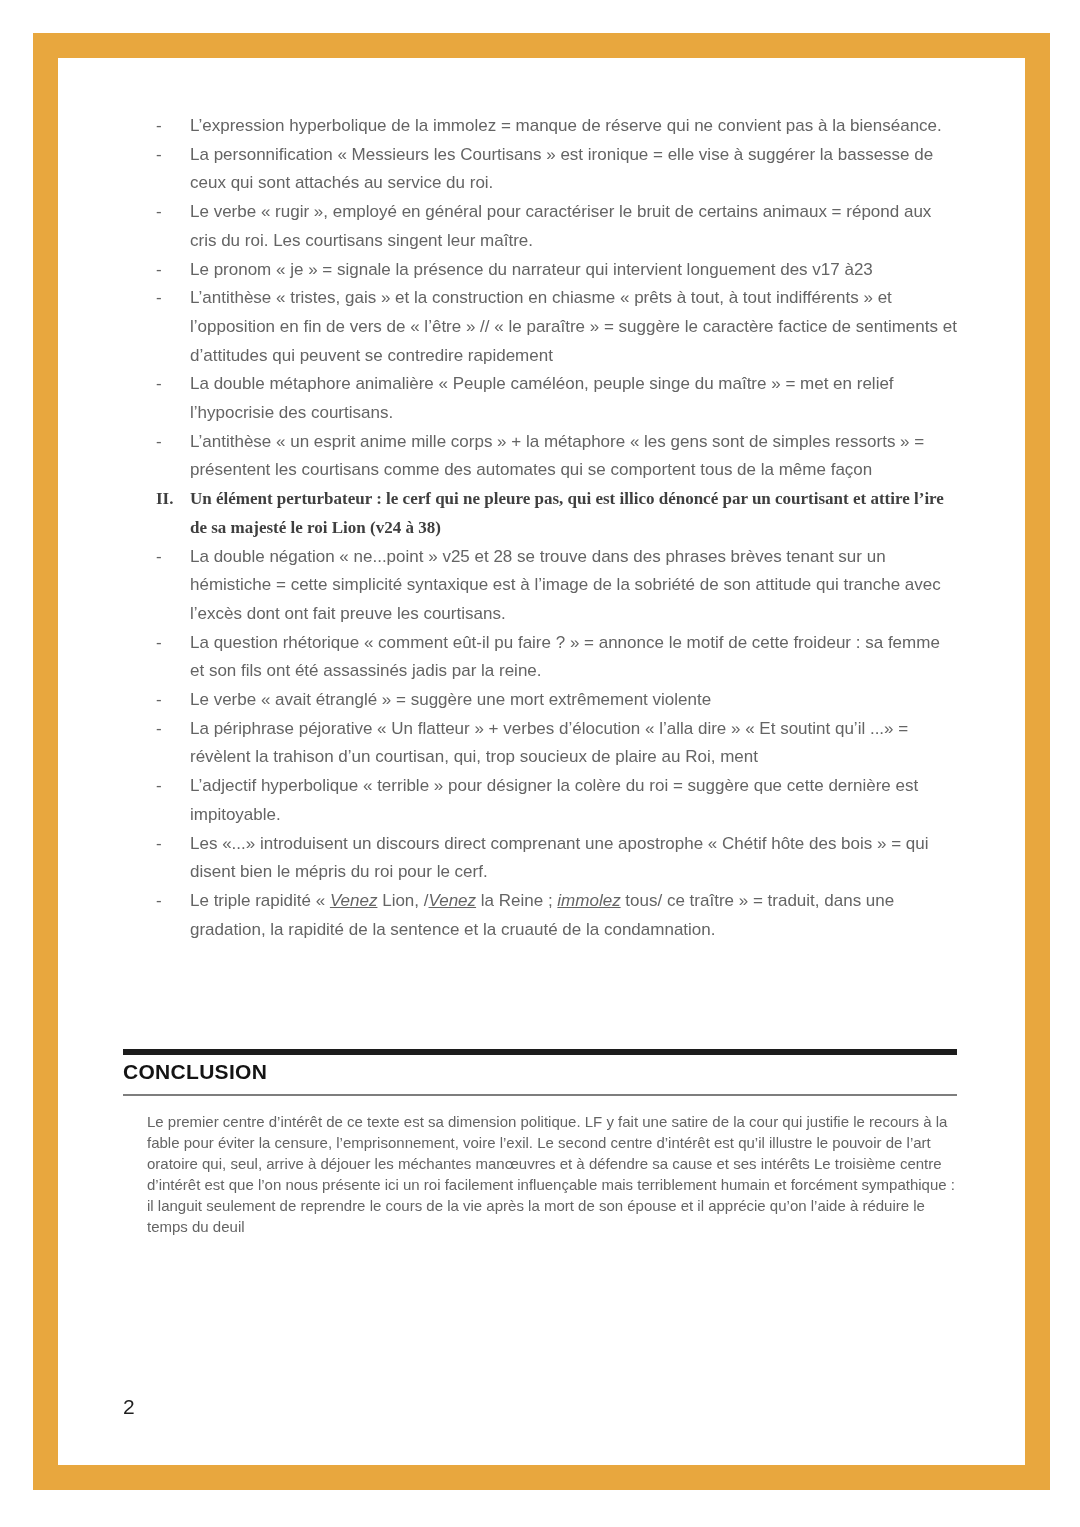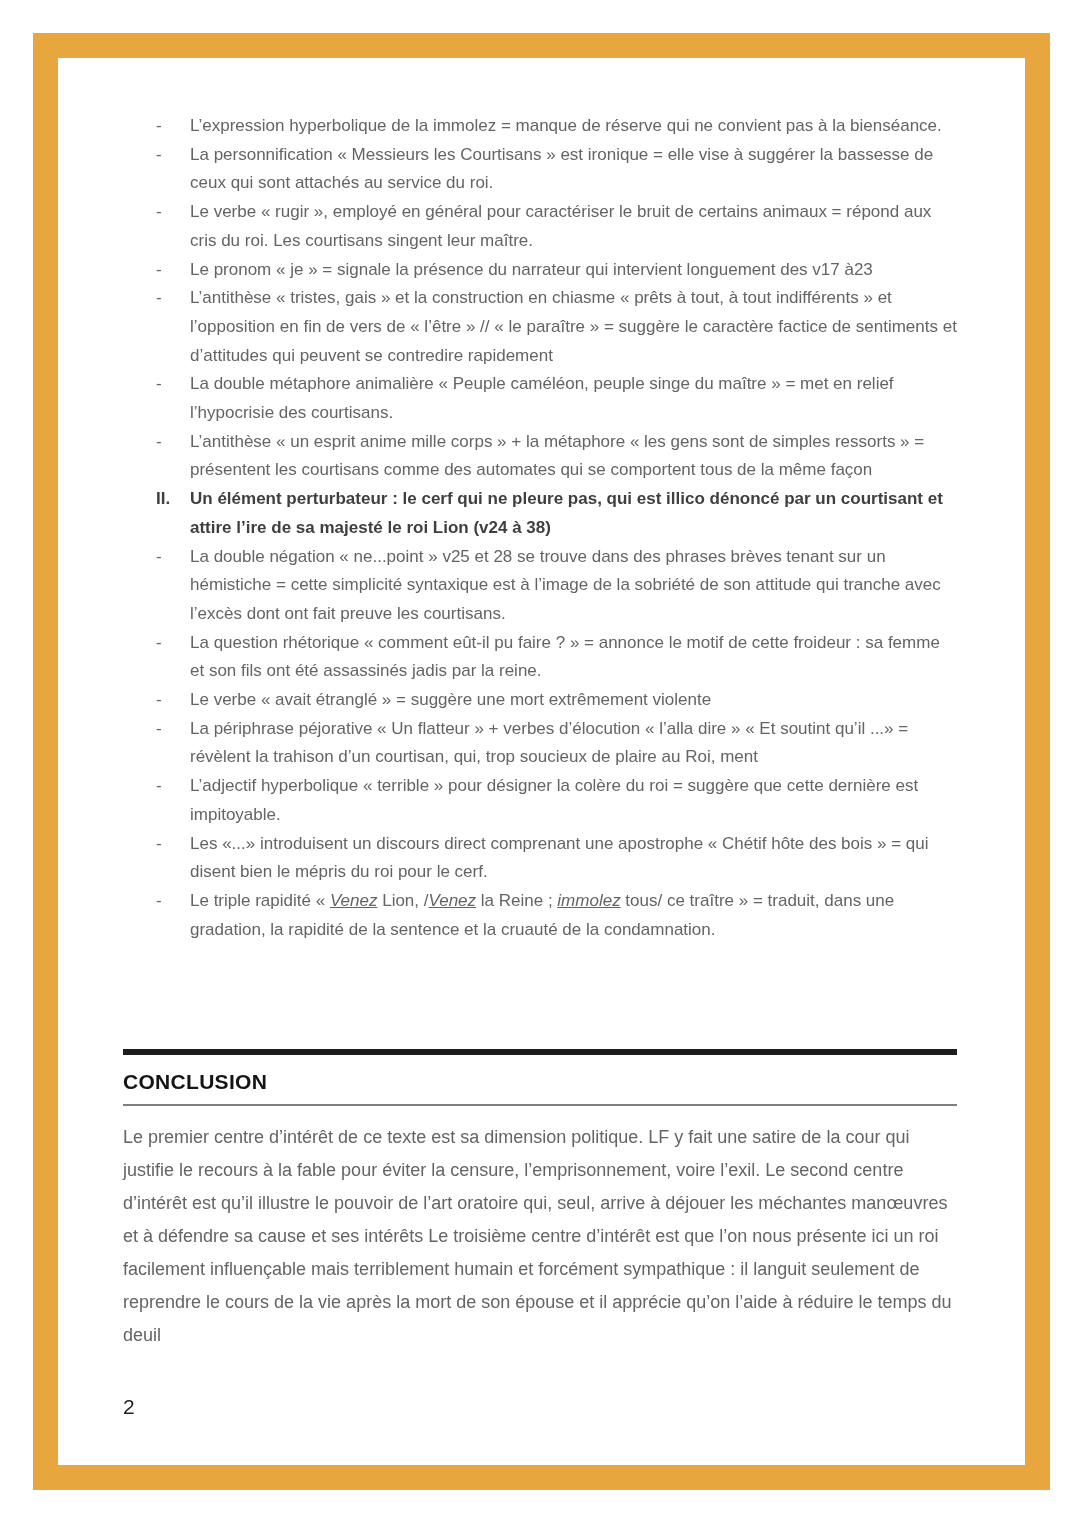--- a/index.html
+++ b/index.html
@@ -35,49 +35,51 @@
   }
   .item{display:flex;}
   .item .marker{
     flex:0 0 34px;
     margin-left:33px;
   }
   .item .text{flex:1;}
   .item.heading{
     font-weight:bold;
     color:var(--heading-text-color);
+    font-family:Liberation Serif, serif;
   }
   .u{text-decoration:underline;font-style:italic;}
   .conclusion{
     position:absolute;
     left:123px;top:1049px;
     width:834px;
   }
   .conclusion .topbar{
     height:6px;
     background:var(--conclusion-bar-color);
   }
   .conclusion .title{
-    margin-top:12px;
+    margin-top:2px;
     font-size:21px;
     line-height:30px;
     font-weight:bold;
     color:#141414;
     letter-spacing:0.3px;
   }
   .conclusion .rule{
     height:2px;
     margin-top:7px;
     background:var(--conclusion-rule-color);
   }
   .conclusion .paragraph{
     margin-top:15px;
     color:var(--body-text-color);
-    font-size:18px;
-    line-height:33px;
+    font-size:15px;
+    line-height:21px;
+    margin-left:24px;
   }
   .page-number{
     position:absolute;
     left:123px;top:1395px;
     font-size:21px;
     color:var(--page-number-color);
   }
 </style>
 </head>
 <body>

